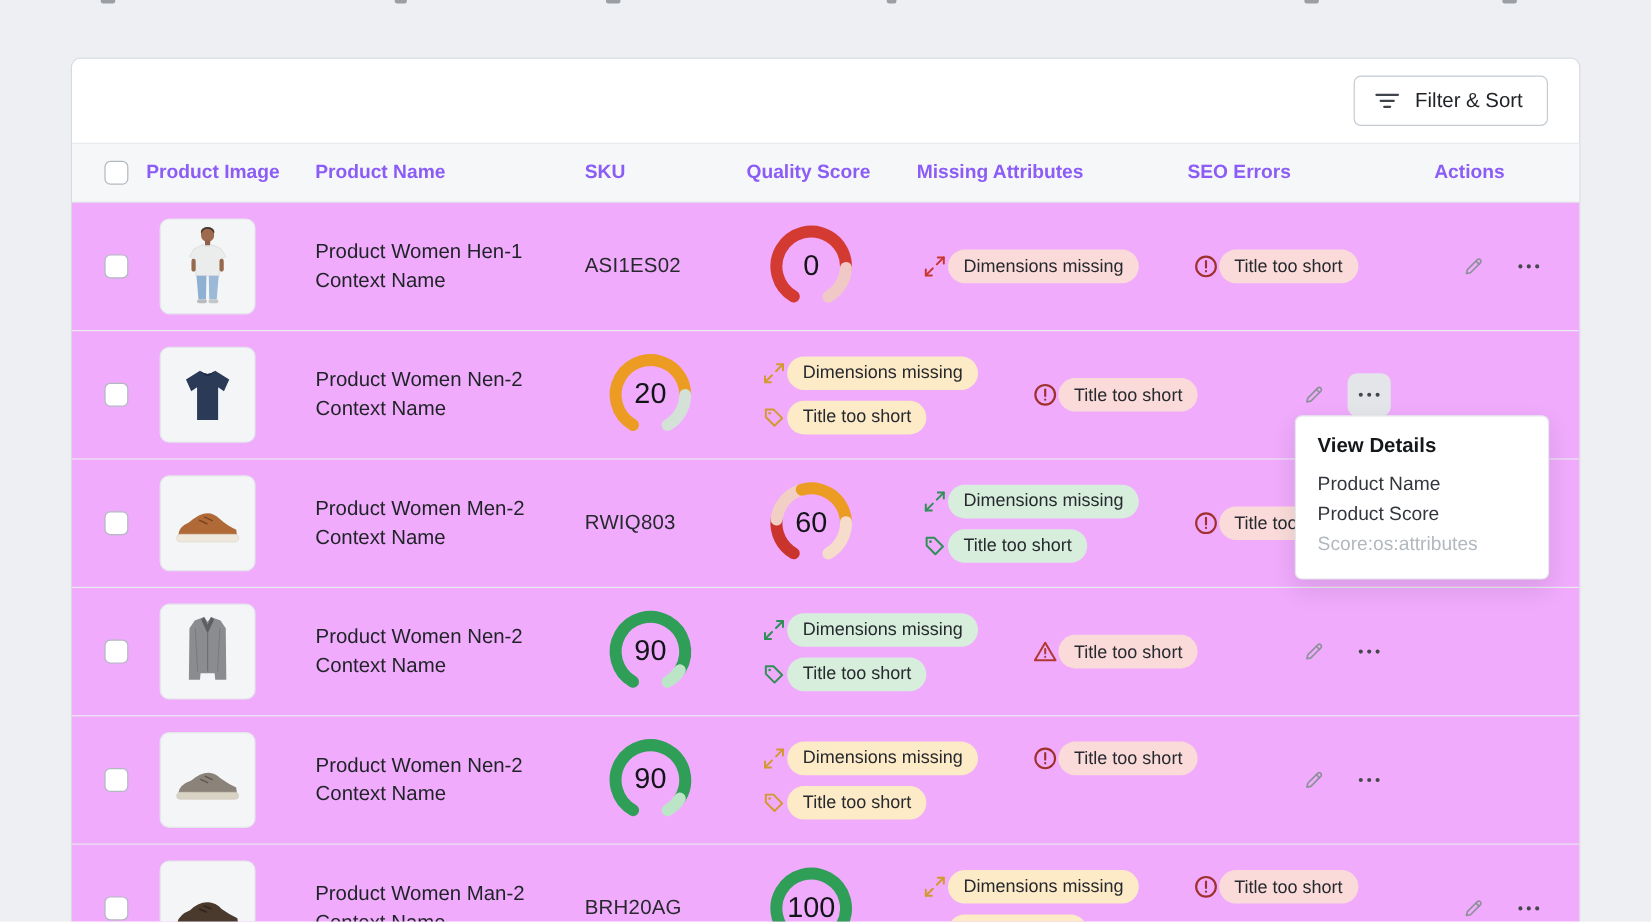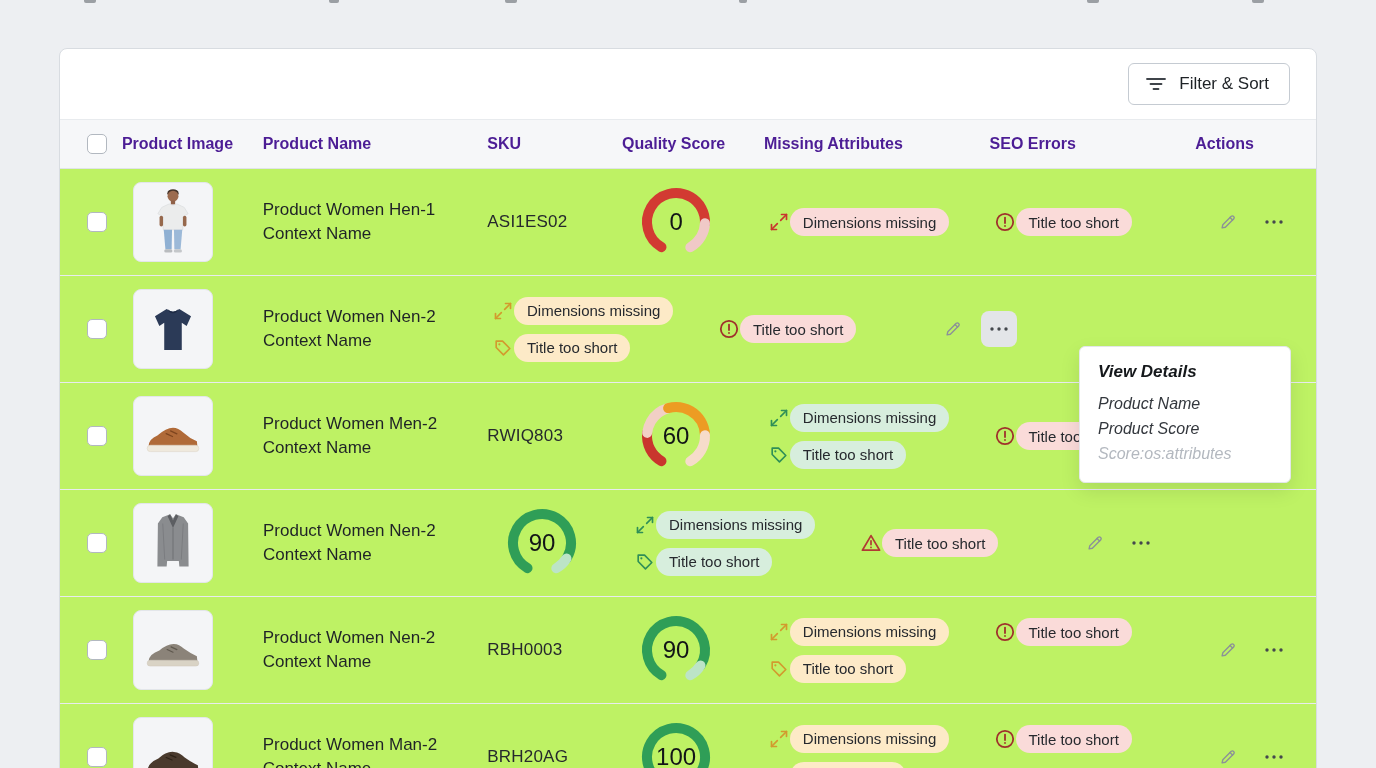--- a/index.html
+++ b/index.html
@@ -17,36 +17,36 @@
   .toolbar{position:relative;height:70px;padding-left:28px;}
   .btn-filter{
     position:absolute;right:26px;top:14px;height:42px;box-sizing:border-box;
     display:flex;align-items:center;gap:12px;padding:0 20px 0 16px;
     background:#fff;border:1px solid #c5cbd2;border-radius:6px;
     font-family:inherit;font-size:17px;color:#1e2226;cursor:pointer;
   }
   .thead{
     display:flex;align-items:center;height:48px;background:#f6f7f9;
     border-top:1px solid #e8ebee;border-bottom:1px solid #e0e4e8;
-    font-weight:700;font-size:16px;color:#4c1d95;
+    font-weight:700;font-size:16px;color:#8b5cf6;
   }
   .col{display:flex;align-items:center;box-sizing:border-box;}
   .col-check{width:62px;}
   .col-image{width:141px;}
   .col-name{width:225px;}
   .col-sku{width:135px;}
   .col-score{width:142px;}
   .col-missing{width:226px;}
   .col-seo{width:206px;}
   .col-actions{width:121px;}
   .cb{
     width:20px;height:20px;margin-left:27px;box-sizing:border-box;
     border:1.5px solid #b2b8c0;border-radius:5px;background:#fff;display:inline-block;cursor:pointer;
   }
-  .trow{display:flex;height:106px;border-bottom:1px solid #e8ebef;background:#bef264;}
+  .trow{display:flex;height:106px;border-bottom:1px solid #e8ebef;background:#f0abfc;}
   .trow .col{height:100%;}
   .thumb{
     margin-left:11px;width:80px;height:80px;box-sizing:border-box;
     border:1px solid #e3e6ea;border-radius:8px;background:#f4f5f7;
     display:flex;align-items:center;justify-content:center;overflow:hidden;
   }
   .pname{font-size:17px;line-height:24px;color:#1f2327;}
   .sku{font-size:17px;color:#26292d;letter-spacing:.2px;}
   .gauge{position:relative;width:76px;height:76px;margin-left:16px;}
   .gauge svg{display:block;}
@@ -64,21 +64,21 @@
   .seotop{transform:translateY(-18px);}
   .acts{gap:10px;padding-left:15px;}
   .iconbtn{
     width:36px;height:36px;border:none;background:transparent;border-radius:8px;
     display:flex;align-items:center;justify-content:center;cursor:pointer;padding:0;
   }
   .iconbtn.active{background:#e3e5e8;}
   .popup{
     position:absolute;left:1079px;top:346px;width:212px;box-sizing:border-box;z-index:20;
     background:#fff;border:1px solid #e3e6ea;border-radius:6px;
-    box-shadow:0 8px 20px rgba(20,24,28,.10);padding:15px 18px 16px;font-style:italic;
+    box-shadow:0 8px 20px rgba(20,24,28,.10);padding:15px 18px 16px;
   }
   .popup-title{font-size:17px;font-weight:700;color:#15181b;margin-bottom:9px;}
   .popup-item{font-size:16px;color:#33373d;line-height:25px;cursor:pointer;white-space:nowrap;}
   .popup-item.muted{color:#b3b8bf;cursor:default;}
 </style>
 </head>
 <body>
 
 <span class="mark" style="left:84px;width:12px;"></span>
 <span class="mark" style="left:329px;width:10px;"></span>
@@ -207,20 +207,31 @@
               <path d="M34.5 19.8 Q40 24.6 45.5 19.8 L44 22.2 Q40 25.6 36 22.2 Z" fill="#1e2b45"></path>
             </svg>
           </div>
         </div>
         <div class="col col-name">
           <div class="pname">
             <div>Product Women Nen-2</div>
             <div>Context Name</div>
           </div>
         </div>
+        <div class="col col-score">
+          <div class="gauge">
+            <svg width="76" height="76" viewBox="0 0 76 76">
+              <g transform="rotate(120 38 38)">
+                <circle cx="38" cy="38" r="29" fill="none" stroke="#ec9c23" stroke-width="10" stroke-linecap="round" stroke-dasharray="121.47491593880534 182.212373908208" stroke-dashoffset="0"></circle>
+                <circle cx="38" cy="38" r="29" fill="none" stroke="#d3e1d7" stroke-width="10" stroke-linecap="round" stroke-dasharray="30.368728984701335 182.212373908208" stroke-dashoffset="-121.47491593880534"></circle>
+              </g>
+            </svg>
+            <div class="gnum">20</div>
+          </div>
+        </div>
         <div class="col col-missing stack">
           <div class="chiprow">
             <span class="cicon">
               <svg width="20" height="20" viewBox="0 0 24 24" fill="none" stroke="#d29a2e" stroke-linecap="round" stroke-linejoin="round" stroke-width="2">
                 <polyline points="15 3 21 3 21 9"></polyline>
                 <polyline points="9 21 3 21 3 15"></polyline>
                 <line x1="21" y1="3" x2="14" y2="10"></line>
                 <line x1="3" y1="21" x2="10" y2="14"></line>
               </svg>
             </span>
@@ -441,23 +452,20 @@
               <path d="M34 39.5 l6 2.8 M38 36.8 l6 2.8" stroke="#5f584e" stroke-width="1.2" stroke-linecap="round" fill="none"></path>
               <rect x="13.5" y="50.5" width="53" height="6" rx="3" fill="#d9d3c5" stroke="#cfc8ba" stroke-width="0.5"></rect>
             </svg>
           </div>
         </div>
         <div class="col col-name">
           <div class="pname">
             <div>Product Women Nen-2</div>
             <div>Context Name</div>
           </div>
-        </div>
-        <div class="col col-sku">
-          <span class="sku">RBH0003</span>
         </div>
         <div class="col col-score">
           <div class="gauge">
             <svg width="76" height="76" viewBox="0 0 76 76">
               <g transform="rotate(120 38 38)">
                 <circle cx="38" cy="38" r="29" fill="none" stroke="#2f9e57" stroke-width="10" stroke-linecap="round" stroke-dasharray="137.6715713973127 182.212373908208" stroke-dashoffset="0"></circle>
                 <circle cx="38" cy="38" r="29" fill="none" stroke="#bce4c7" stroke-width="10" stroke-linecap="round" stroke-dasharray="14.172073526193957 182.212373908208" stroke-dashoffset="-137.6715713973127"></circle>
               </g>
             </svg>
             <div class="gnum">90</div>

